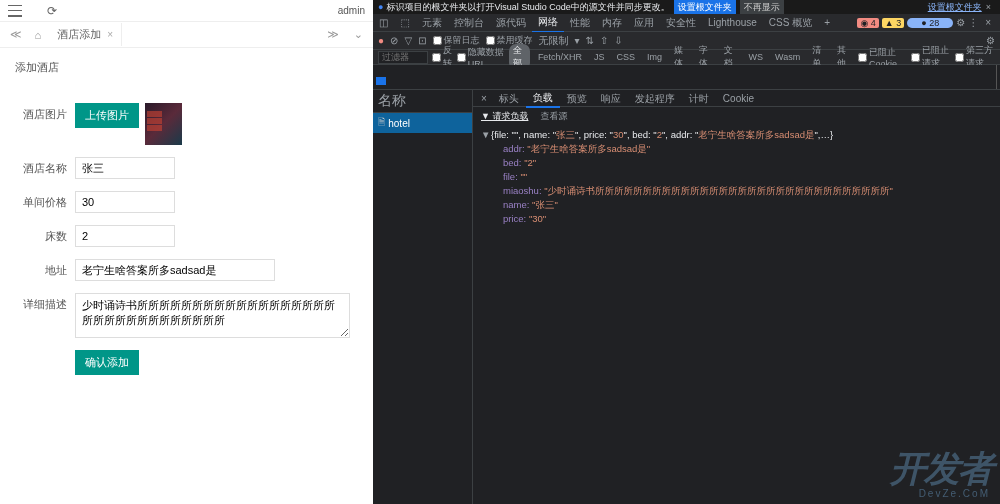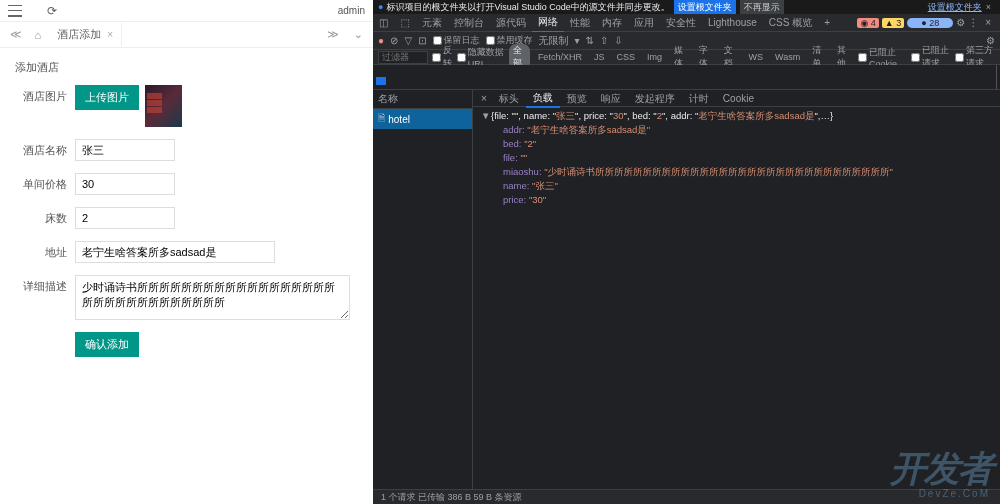--- a/index.html
+++ b/index.html
@@ -14,21 +14,21 @@
     .admin-text { position: absolute; right: 8px; font-size: 10px; color: #555; }
     
     .tab-bar { height: 26px; background: #fff; border-bottom: 1px solid #eee; display: flex; align-items: center; padding: 0 5px; }
     .nav-arrow { color: #999; font-size: 11px; padding: 0 5px; cursor: pointer; }
     .home-ic { color: #999; font-size: 11px; padding: 0 8px; cursor: pointer; }
     .tab { padding: 4px 8px; font-size: 11px; color: #666; display: flex; align-items: center; gap: 6px; border-right: 1px solid #eee; }
     .tab .x { color: #aaa; font-size: 10px; cursor: pointer; }
     .tab-right { margin-left: auto; display: flex; gap: 5px; color: #999; }
     
     .content { padding: 12px 15px; background: #fff; margin: 0; flex: 1; }
-    .page-title { font-size: 11px; color: #555; margin-bottom: 10px; }
+    .page-title { font-size: 11px; color: #555; margin-bottom: 28px; }
     .form-row { display: flex; align-items: flex-start; margin-bottom: 12px; }
     .form-label { width: 60px; text-align: right; font-size: 11px; color: #555; padding-top: 4px; padding-right: 8px; }
     .btn-teal { background: #009688; color: #fff; border: none; padding: 5px 10px; font-size: 11px; cursor: pointer; }
     .preview { width: 37px; height: 42px; background: linear-gradient(135deg, #2a1a2a, #5a2a3a, #1a3a4a); margin-left: 6px; position: relative; }
     .preview::after { content: ''; position: absolute; left: 2px; top: 8px; width: 15px; height: 6px; background: #c43; box-shadow: 0 7px 0 #c43, 0 14px 0 #c43; opacity: 0.6; }
     .input { border: 1px solid #ddd; padding: 4px 6px; font-size: 11px; width: 100px; }
     .input-wide { width: 200px; }
     textarea.input { width: 275px; height: 45px; resize: vertical; }
     
     
@@ -62,21 +62,21 @@
     .type-pill.active { background: #5f6368; color: #e8eaed; border-radius: 7px; }
     
     .timeline { height: 25px; background: #202124; border-bottom: 1px solid #3c4043; position: relative; }
     .tl-labels { display: flex; font-size: 8px; color: #9aa0a6; padding-top: 1px; }
     .tl-lbl { flex: 1; }
     .tl-bar { position: absolute; top: 12px; left: 3px; width: 10px; height: 8px; background: #1a73e8; }
     .tl-marker { position: absolute; right: 3px; top: 0; bottom: 0; width: 1px; background: #555; }
     
     .network-body { flex: 1; display: flex; }
     .req-list { width: 100px; border-right: 1px solid #3c4043; }
-    .req-header { padding: 2px 5px; color: #9aa0a6; font-size: 10px; border-bottom: 1px solid #3c4043; }
+    .req-header { padding: 2px 5px; color: #9aa0a6; font-size: 14px; border-bottom: 1px solid #3c4043; }
     .req-item { padding: 2px 5px; background: #0e639c; color: #fff; font-size: 10px; display: flex; align-items: center; gap: 3px; cursor: pointer;}
     .file-ic { color: #ccc; font-size: 9px; }
     
     .detail-pane { flex: 1; display: flex; flex-direction: column; }
     .detail-tabs { height: 17px; display: flex; align-items: center; border-bottom: 1px solid #3c4043; padding-left: 3px; }
     .dx { color: #9aa0a6; padding: 0 5px; cursor: pointer; }
     .d-tab { padding: 0 7px; color: #9aa0a6; font-size: 10px; cursor: pointer; line-height: 17px; }
     .d-tab.active { color: #e8eaed; border-bottom: 2px solid #1a73e8; }
     
     .payload-nav { padding: 3px 8px; display: flex; gap: 12px; font-size: 9px; }
@@ -262,29 +262,32 @@
       <div class="detail-tabs">
         <span class="dx">×</span>
         <span class="d-tab">标头</span>
         <span class="d-tab active">负载</span>
         <span class="d-tab">预览</span>
         <span class="d-tab">响应</span>
         <span class="d-tab">发起程序</span>
         <span class="d-tab">计时</span>
         <span class="d-tab">Cookie</span>
       </div>
+      <div class="payload-nav">
+        <span class="pn-item active">▼ 请求负载</span>
+        <span class="pn-item">查看源</span>
+      </div>
       <div class="json-view">
         <div class="json-line"><span class="tri">▼</span><span>{file: "", name: "</span><span class="s">张三</span><span>", price: "</span><span class="s">30</span><span>", bed: "</span><span class="s">2</span><span>", addr: "</span><span class="s">老宁生啥答案所多sadsad是</span><span>",…}</span></div>
         <div class="json-line" style="padding-left:22px"><span class="k">addr:</span> <span class="s">"老宁生啥答案所多sadsad是"</span></div>
         <div class="json-line" style="padding-left:22px"><span class="k">bed:</span> <span class="s">"2"</span></div>
         <div class="json-line" style="padding-left:22px"><span class="k">file:</span> <span class="s">""</span></div>
         <div class="json-line" style="padding-left:22px"><span class="k">miaoshu:</span> <span class="s">"少时诵诗书所所所所所所所所所所所所所所所所所所所所所所所所所所所所所所所"</span></div>
         <div class="json-line" style="padding-left:22px"><span class="k">name:</span> <span class="s">"张三"</span></div>
         <div class="json-line" style="padding-left:22px"><span class="k">price:</span> <span class="s">"30"</span></div>
       </div>
     </div>
   </div>
 
-  <div class="status-bar">1 个请求  已传输 386 B  59 B 条资源</div>
 
   <div class="watermark">开发者</div>
   <div class="wm-sub">DevZe.CoM</div>
 </div>
 
 </body></html>

